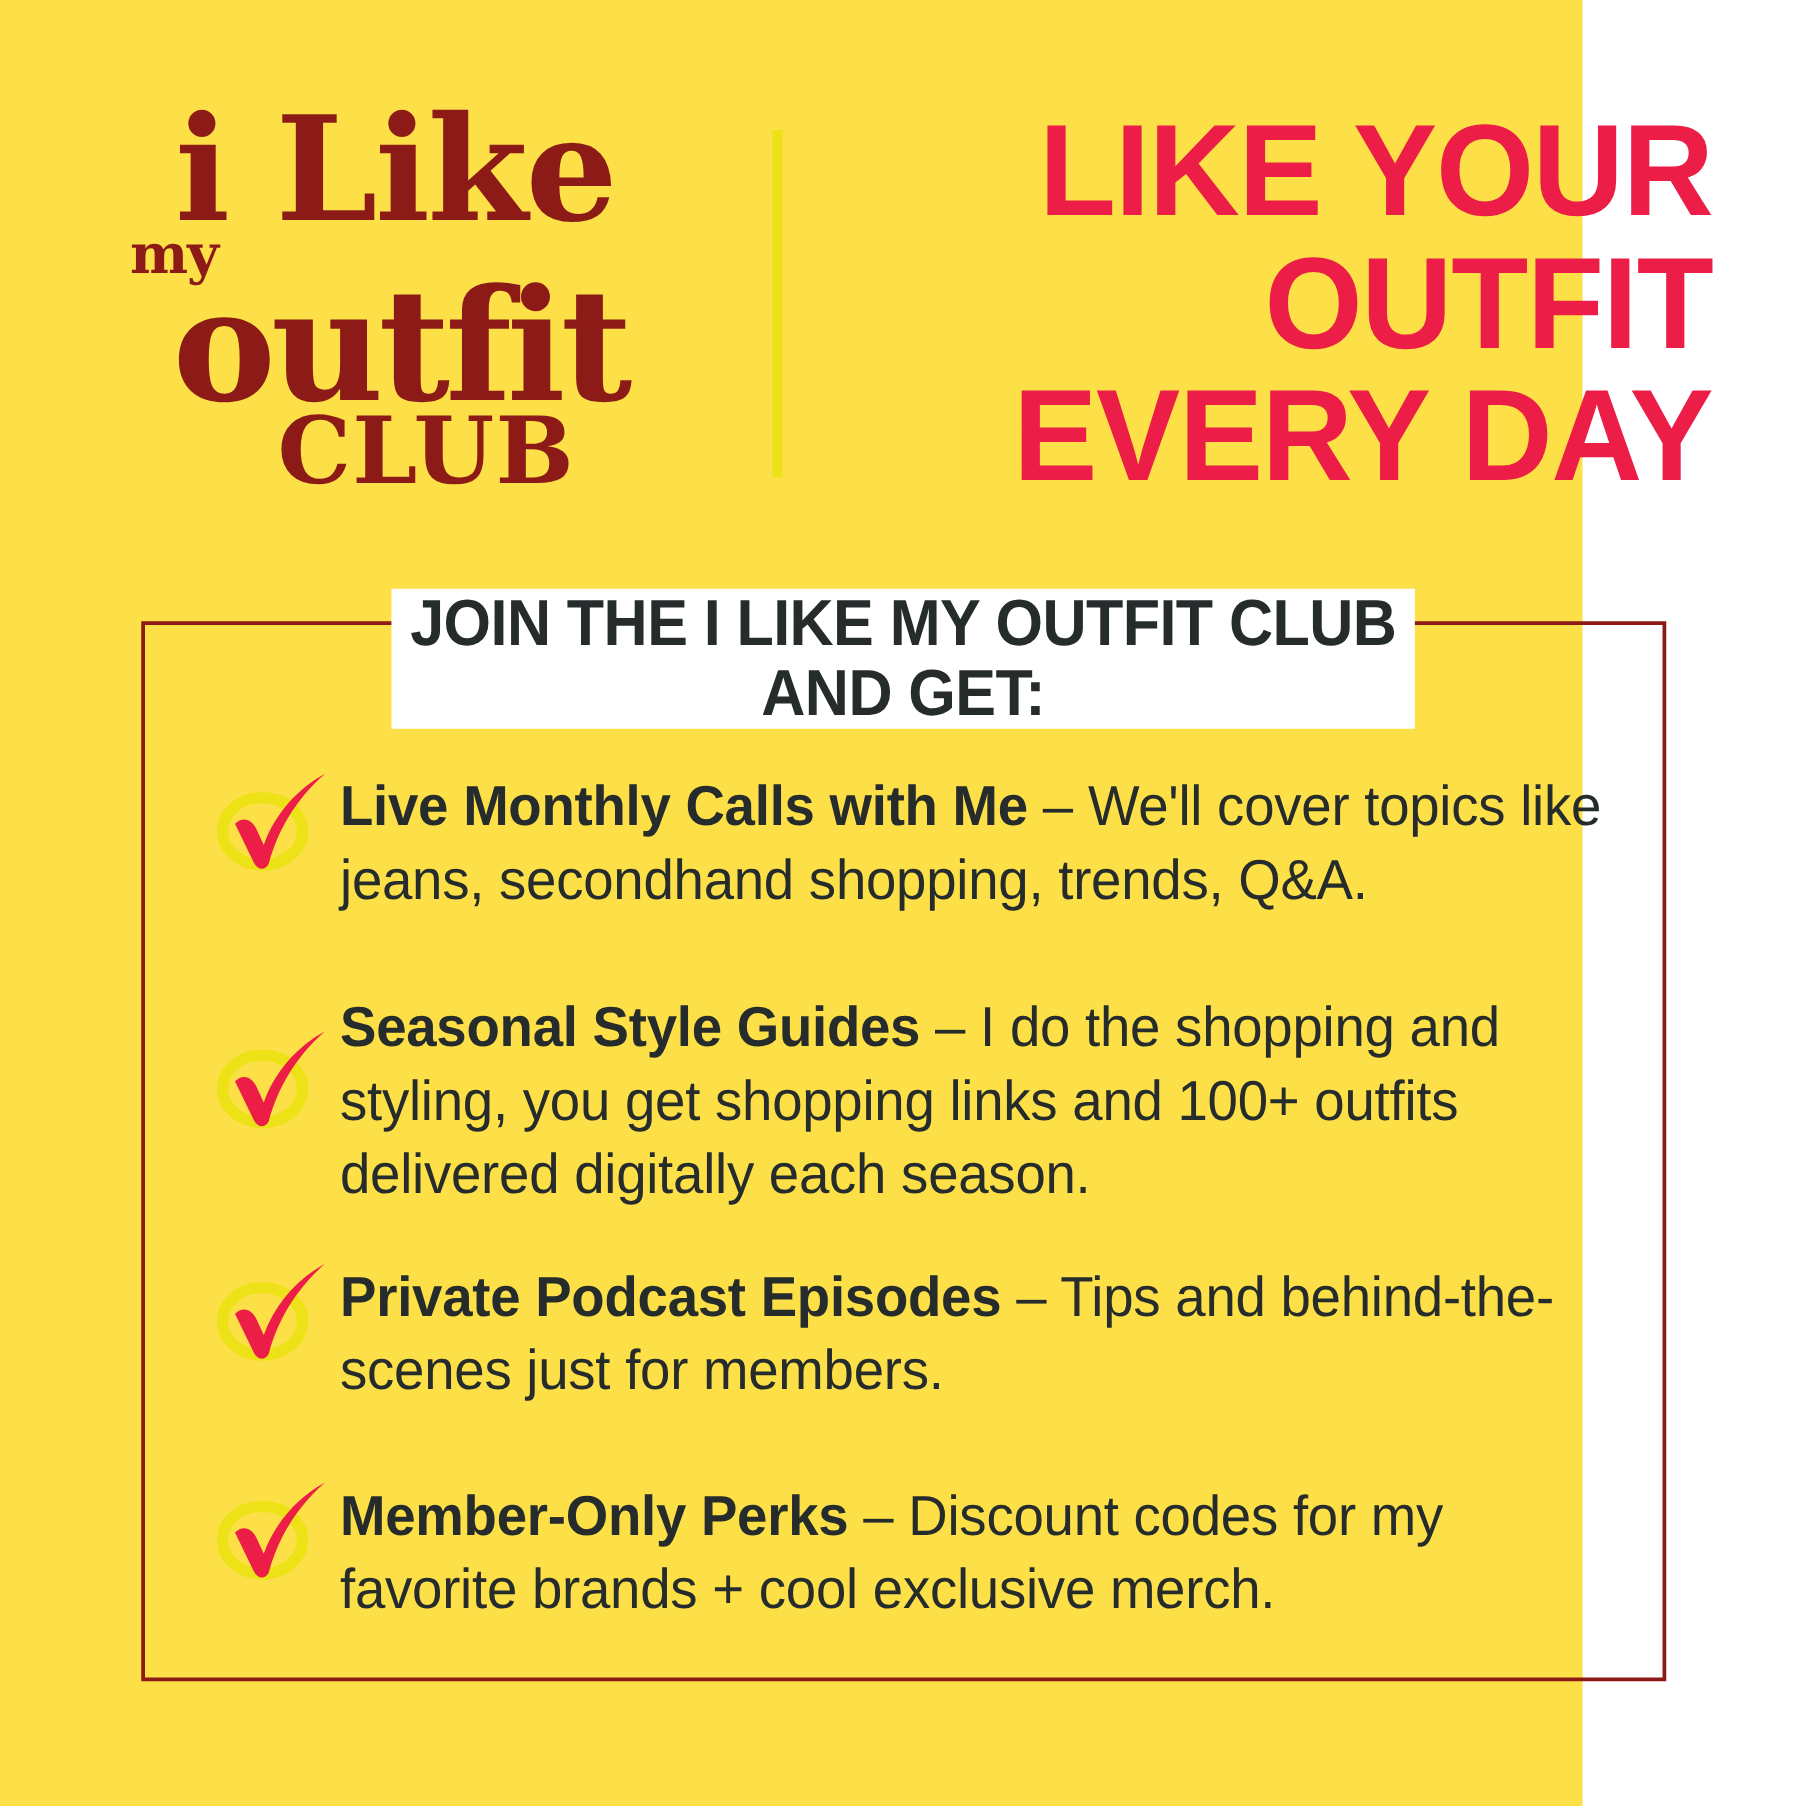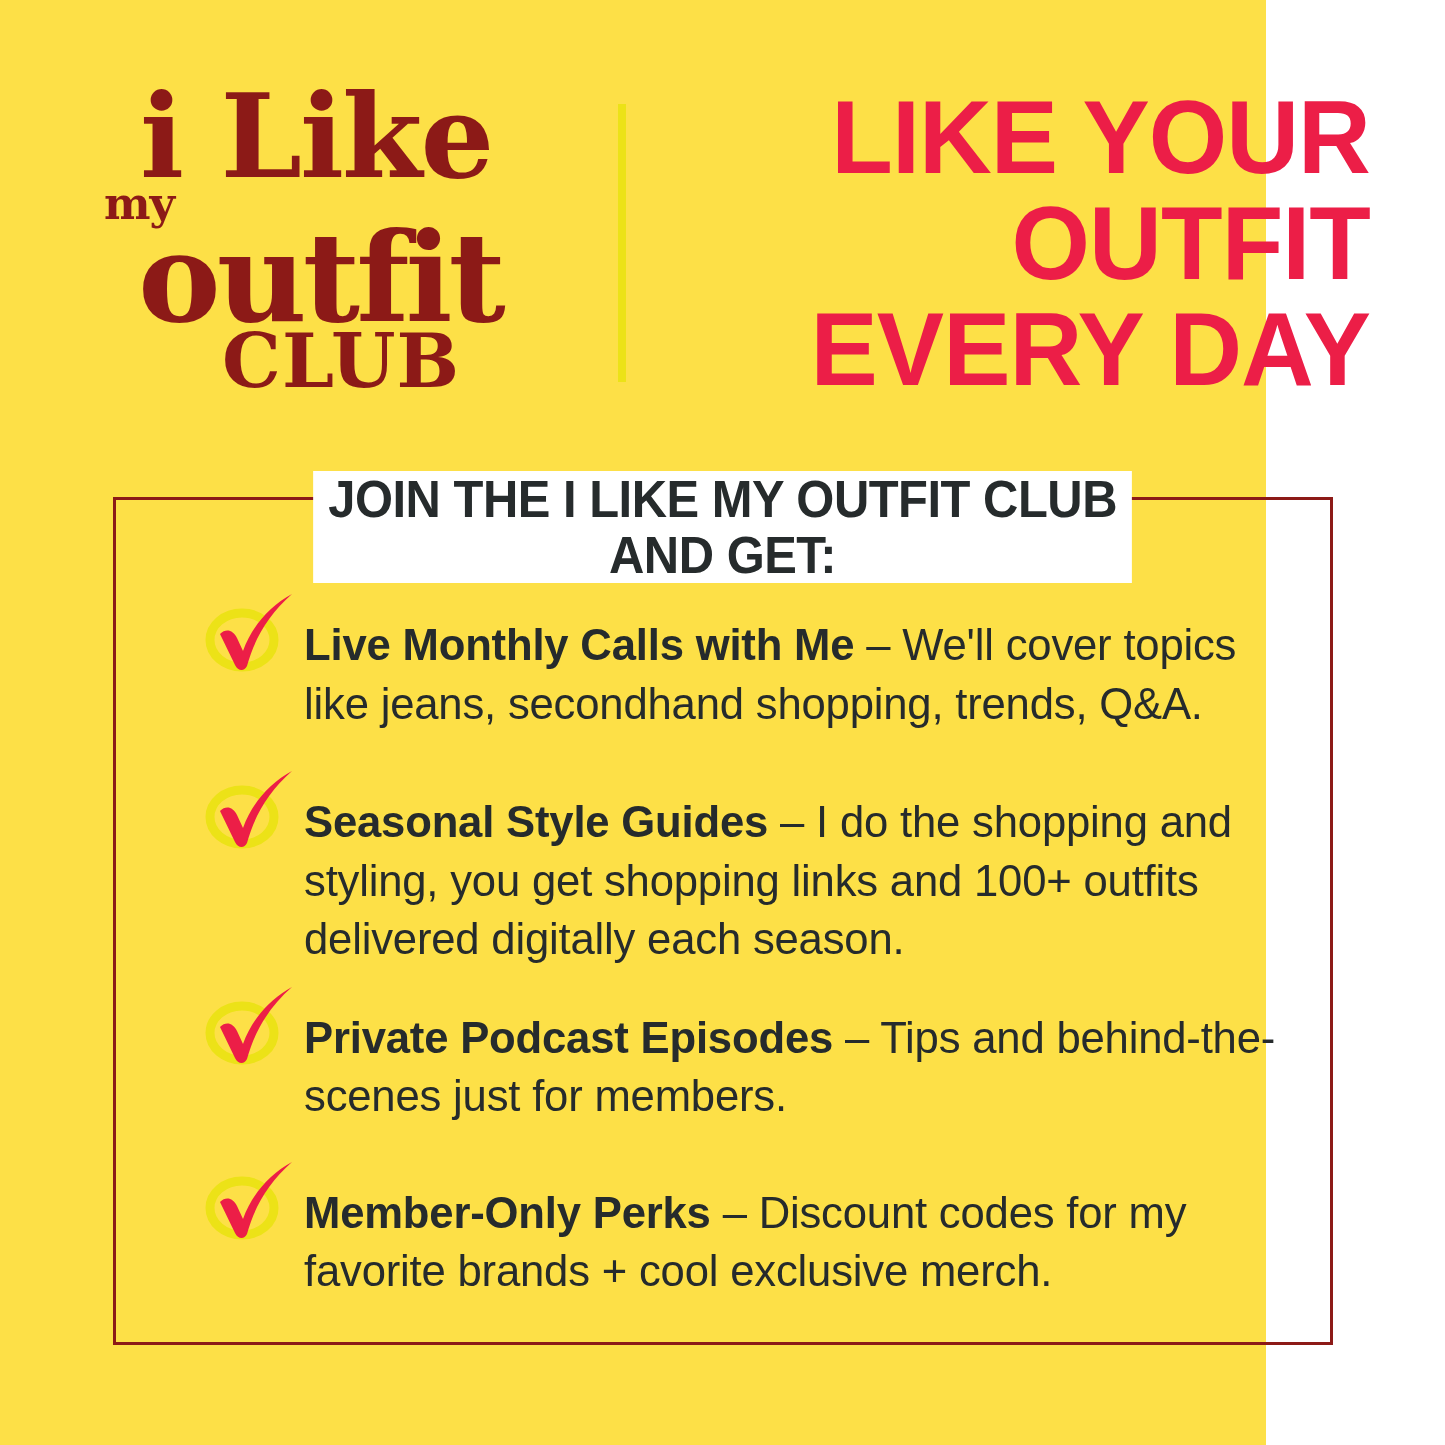--- a/index.html
+++ b/index.html
@@ -149,22 +149,22 @@
   .bullets {
     position: absolute;
     left: 113px;
     top: 600px;
     width: 1220px;
   }
 
   .bullet {
     position: relative;
     display: flex;
-    align-items: flex-start;
-    padding-left: 87px;
+    align-items: center;
+    padding-left: 55px;
     margin-bottom: 36px;
   }
 
   .check {
     position: relative;
     flex: 0 0 auto;
     width: 96px;
     height: 96px;
     margin-top: -12px;
     margin-right: 8px;

